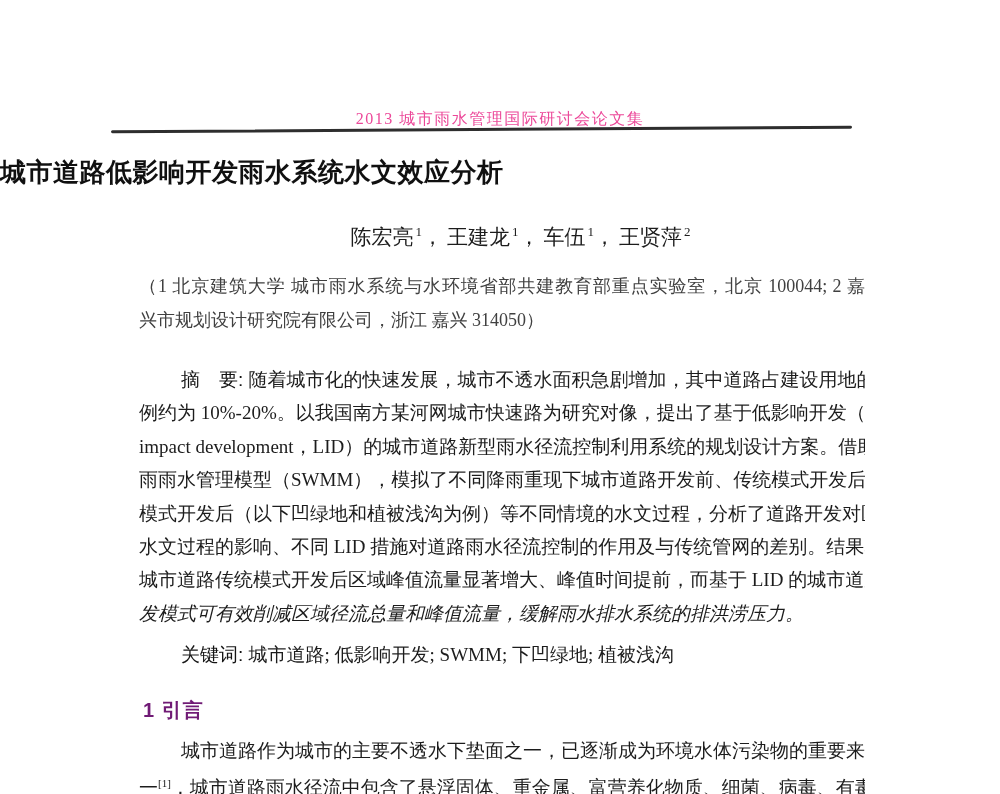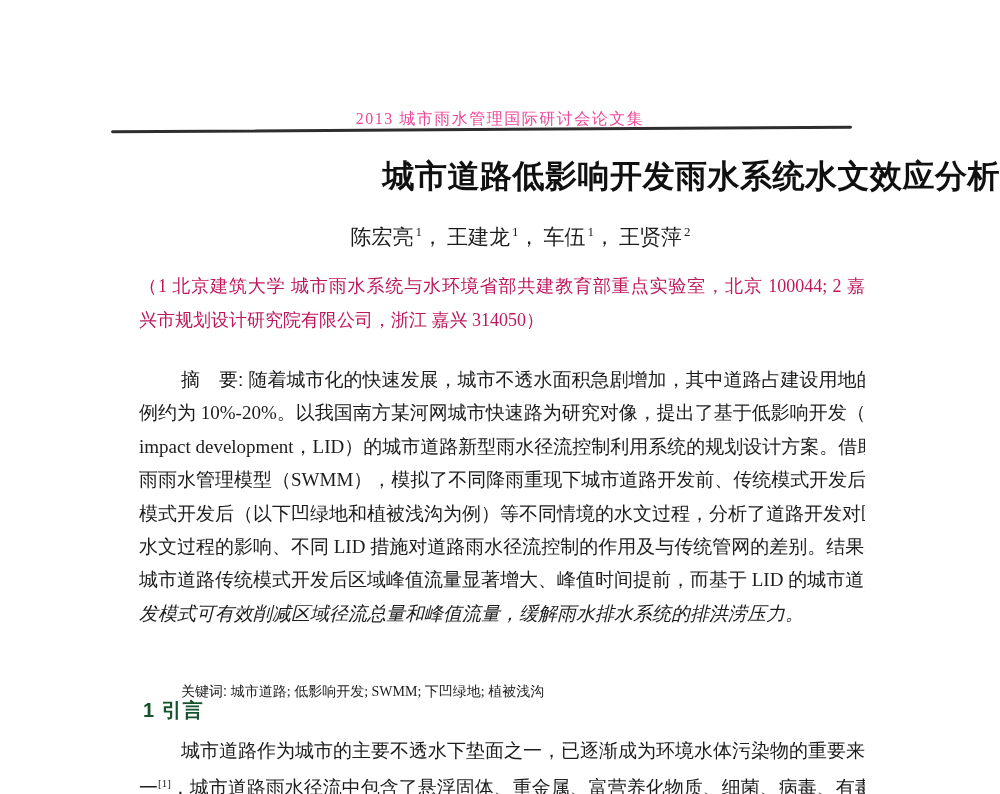--- a/index.html
+++ b/index.html
@@ -12,53 +12,53 @@
   .proc-header {
     position:absolute; top:100px; left:0; width:100%;
     text-align:center; font-size:16px; letter-spacing:1.5px; color:#ec4899;margin-top:9px;
   }
   .header-rule {
     position:absolute; top:128px; left:111px; width:741px; height:3px;
     background:#2e2e2e; transform:rotate(-0.35deg); border-radius:2px;
   }
   .paper-title {
     position:absolute; top:155px; left:0; width:100%;
-    text-align:right; font-size:32px; font-weight:700; color:#101010;
+    text-align:left; font-size:26px; font-weight:700; color:#101010;
     font-family:"Liberation Sans", sans-serif; letter-spacing:0.5px;
     white-space:nowrap;
   }
   .authors {
     position:absolute; top:223px; left:0; width:100%;
     text-align:center; font-size:21px; color:#1c1c1c;padding-left:41px;
   }
   .authors sup { font-size:13px; vertical-align:super; margin-left:2px; }
   .authors .sep { letter-spacing:4px; }
   .affil-line {
-    position:absolute; left:139px; width:726px; font-size:18px; color:#be185d;
+    position:absolute; left:139px; width:726px; font-size:18px; color:#404040;
   }
   .affil-1 { top:274px; text-align:justify; text-align-last:justify; height:30px; overflow:hidden; }
   .affil-2 { top:308px; text-align:left; }
   .abstract {
     position:absolute; top:363px; left:139px; width:726px;
     font-size:19px; color:#1c1c1c;
   }
   .tline {
     height:33.4px; line-height:33.4px; overflow:hidden;
     text-align:justify; text-align-last:justify; white-space:nowrap;
   }
   .tline.natural { text-align:left; text-align-last:left;font-style:italic; }
   .indent1 { padding-left:42px; }
   .b-label { font-weight:400; font-family:"Liberation Sans", sans-serif; color:#141414; }
   .keywords {
     position:absolute; top:641px; left:139px; width:726px;
-    font-size:14px; line-height:28px; color:#1c1c1c; padding-left:42px;margin-top:36px;
+    font-size:19px; line-height:28px; color:#1c1c1c; padding-left:42px;
   }
   .section-heading {
     position:absolute; top:697px; left:143px;
-    font-size:20px; font-weight:700; color:#14532d;
+    font-size:20px; font-weight:700; color:#701a75;
     font-family:"Liberation Sans", sans-serif; letter-spacing:1px;
   }
   .body-par {
     position:absolute; top:734px; left:139px; width:726px;
     font-size:19px; color:#1c1c1c;
   }
   .body-par .tline { height:33.2px; line-height:33.2px; }
   sup.ref { font-size:11px; vertical-align:super; }
 </style>
 </head>

